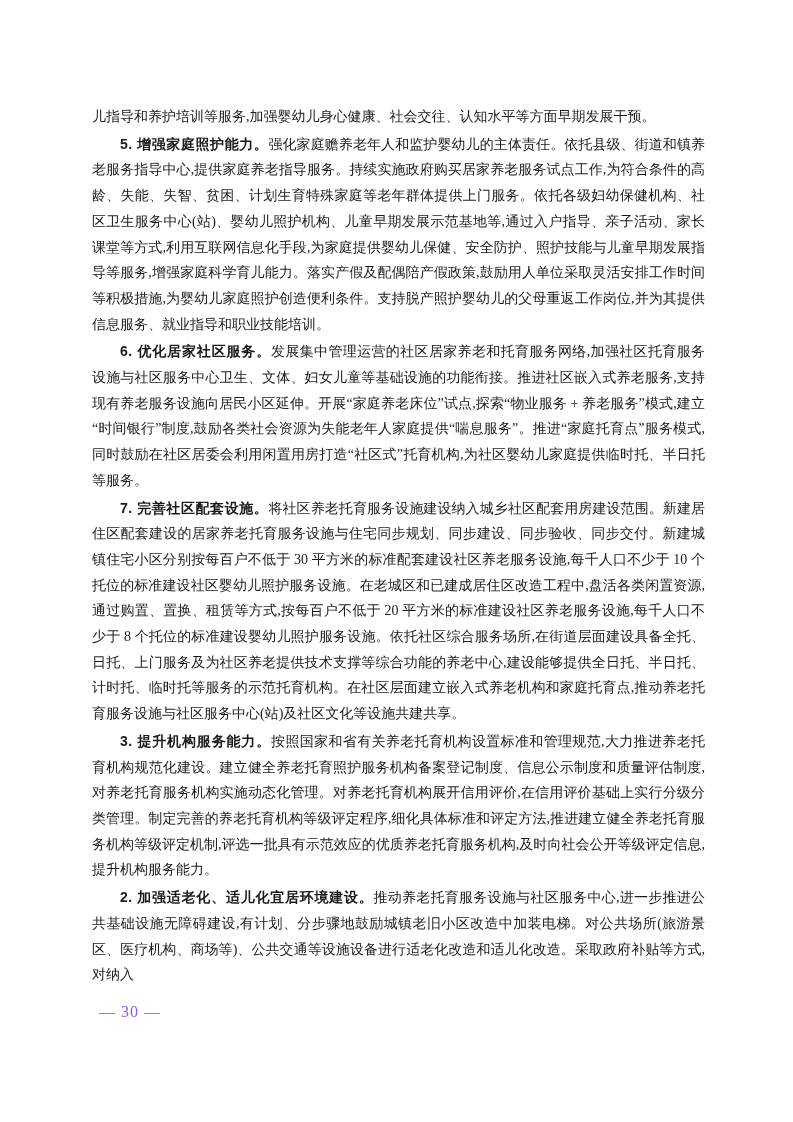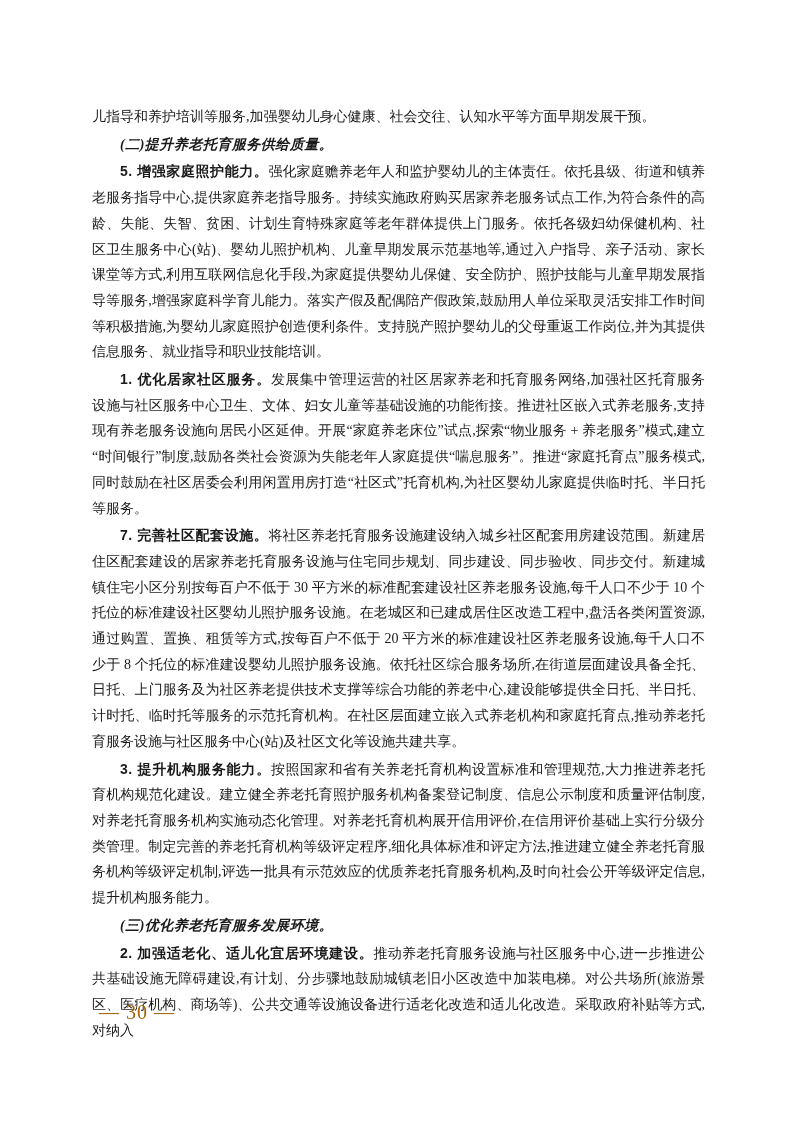--- a/index.html
+++ b/index.html
@@ -46,44 +46,42 @@
   
   .subsection {
     font-weight: 700;
     font-style: italic;
     letter-spacing: 0.5px;
   }
   .footer {
     position: absolute;
     left: 99px;
     top: 1001px;
-    font-size: 20px;
+    font-size: 16px;
     line-height: 22px;
-    color: #a16207;
+    color: #8b5cf6;
     letter-spacing: 1px;
   }
 </style>
 </head>
 <body>
 
 <div class="sheet">
   <main class="text-block">
 
     <p class="para no-indent"><span>儿指导和养护培训等服务,加强婴幼儿身心健康、社会交往、认知水平等方面早期发展干预。</span></p>
 
-    <p class="para subsection"><span>(二)提升养老托育服务供给质量。</span></p>
 
     <p class="para"><span class="lead">5. 增强家庭照护能力。</span><span>强化家庭赡养老年人和监护婴幼儿的主体责任。依托县级、街道和镇养老服务指导中心,提供家庭养老指导服务。持续实施政府购买居家养老服务试点工作,为符合条件的高龄、失能、失智、贫困、计划生育特殊家庭等老年群体提供上门服务。依托各级妇幼保健机构、社区卫生服务中心(站)、婴幼儿照护机构、儿童早期发展示范基地等,通过入户指导、亲子活动、家长课堂等方式,利用互联网信息化手段,为家庭提供婴幼儿保健、安全防护、照护技能与儿童早期发展指导等服务,增强家庭科学育儿能力。落实产假及配偶陪产假政策,鼓励用人单位采取灵活安排工作时间等积极措施,为婴幼儿家庭照护创造便利条件。支持脱产照护婴幼儿的父母重返工作岗位,并为其提供信息服务、就业指导和职业技能培训。</span></p>
 
-    <p class="para"><span class="lead">1. 优化居家社区服务。</span><span>发展集中管理运营的社区居家养老和托育服务网络,加强社区托育服务设施与社区服务中心卫生、文体、妇女儿童等基础设施的功能衔接。推进社区嵌入式养老服务,支持现有养老服务设施向居民小区延伸。开展“家庭养老床位”试点,探索“物业服务 + 养老服务”模式,建立“时间银行”制度,鼓励各类社会资源为失能老年人家庭提供“喘息服务”。推进“家庭托育点”服务模式,同时鼓励在社区居委会利用闲置用房打造“社区式”托育机构,为社区婴幼儿家庭提供临时托、半日托等服务。</span></p>
+    <p class="para"><span class="lead">6. 优化居家社区服务。</span><span>发展集中管理运营的社区居家养老和托育服务网络,加强社区托育服务设施与社区服务中心卫生、文体、妇女儿童等基础设施的功能衔接。推进社区嵌入式养老服务,支持现有养老服务设施向居民小区延伸。开展“家庭养老床位”试点,探索“物业服务 + 养老服务”模式,建立“时间银行”制度,鼓励各类社会资源为失能老年人家庭提供“喘息服务”。推进“家庭托育点”服务模式,同时鼓励在社区居委会利用闲置用房打造“社区式”托育机构,为社区婴幼儿家庭提供临时托、半日托等服务。</span></p>
 
     <p class="para"><span class="lead">7. 完善社区配套设施。</span><span>将社区养老托育服务设施建设纳入城乡社区配套用房建设范围。新建居住区配套建设的居家养老托育服务设施与住宅同步规划、同步建设、同步验收、同步交付。新建城镇住宅小区分别按每百户不低于 30 平方米的标准配套建设社区养老服务设施,每千人口不少于 10 个托位的标准建设社区婴幼儿照护服务设施。在老城区和已建成居住区改造工程中,盘活各类闲置资源,通过购置、置换、租赁等方式,按每百户不低于 20 平方米的标准建设社区养老服务设施,每千人口不少于 8 个托位的标准建设婴幼儿照护服务设施。依托社区综合服务场所,在街道层面建设具备全托、日托、上门服务及为社区养老提供技术支撑等综合功能的养老中心,建设能够提供全日托、半日托、计时托、临时托等服务的示范托育机构。在社区层面建立嵌入式养老机构和家庭托育点,推动养老托育服务设施与社区服务中心(站)及社区文化等设施共建共享。</span></p>
 
     <p class="para"><span class="lead">3. 提升机构服务能力。</span><span>按照国家和省有关养老托育机构设置标准和管理规范,大力推进养老托育机构规范化建设。建立健全养老托育照护服务机构备案登记制度、信息公示制度和质量评估制度,对养老托育服务机构实施动态化管理。对养老托育机构展开信用评价,在信用评价基础上实行分级分类管理。制定完善的养老托育机构等级评定程序,细化具体标准和评定方法,推进建立健全养老托育服务机构等级评定机制,评选一批具有示范效应的优质养老托育服务机构,及时向社会公开等级评定信息,提升机构服务能力。</span></p>
 
-    <p class="para subsection"><span>(三)优化养老托育服务发展环境。</span></p>
 
     <p class="para"><span class="lead">2. 加强适老化、适儿化宜居环境建设。</span><span>推动养老托育服务设施与社区服务中心,进一步推进公共基础设施无障碍建设,有计划、分步骤地鼓励城镇老旧小区改造中加装电梯。对公共场所(旅游景区、医疗机构、商场等)、公共交通等设施设备进行适老化改造和适儿化改造。采取政府补贴等方式,对纳入</span></p>
 
   </main>
 
   <div class="footer"><span>— 30 —</span></div>
 </div>
 
 </body></html>

